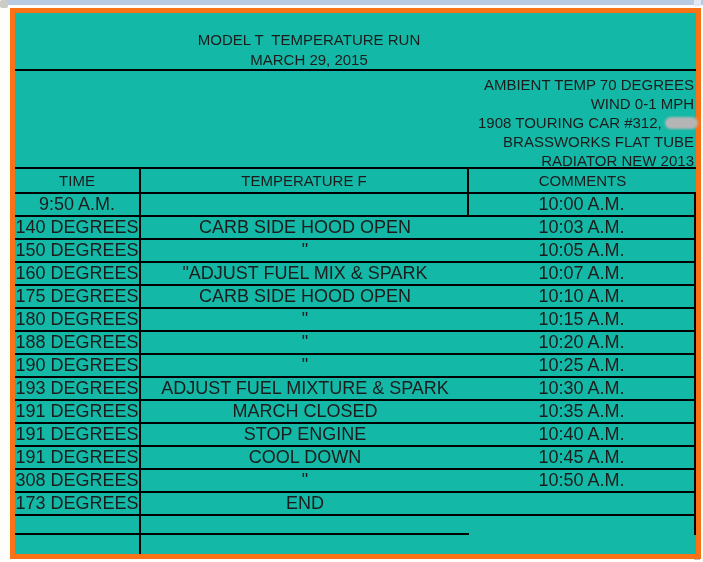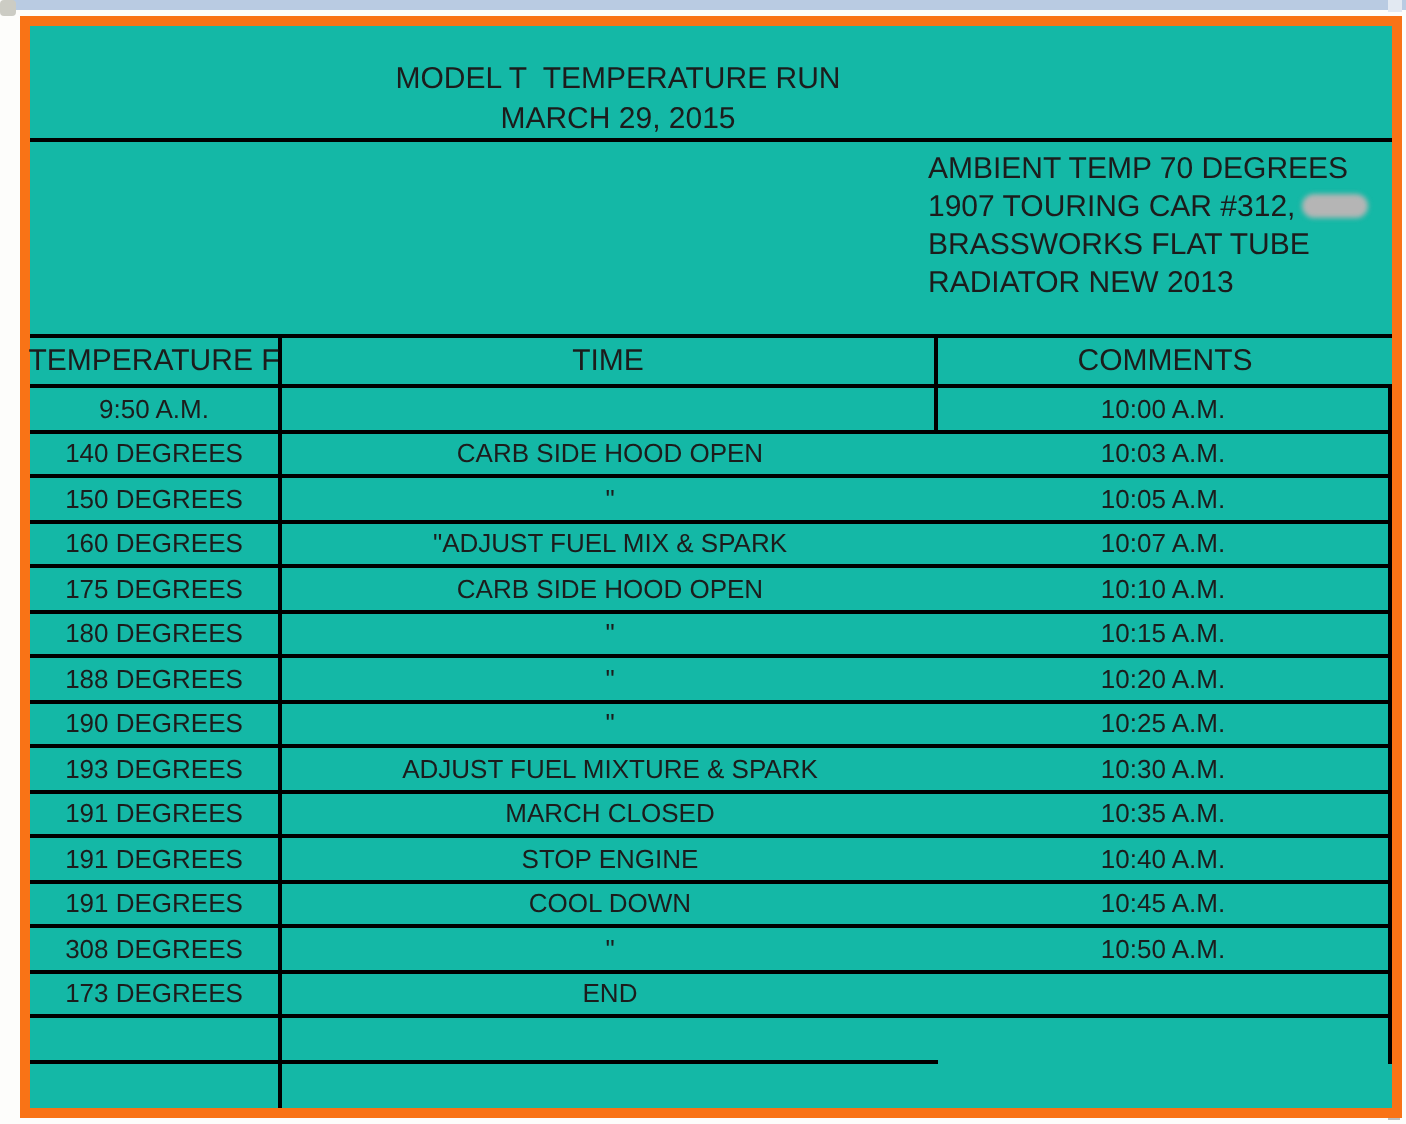--- a/index.html
+++ b/index.html
@@ -48,22 +48,22 @@
     font-size: 15px; line-height: 20px;
     white-space: pre;
   }
   .info-block {
     height: 98px; box-sizing: border-box;
     border-bottom: 2px solid #000;
     padding-top: 4px;
   }
   .info-inner {
     width: 216px;
-    margin-left: auto; margin-right: 16px;
-    text-align: left;
+    margin-left: auto; margin-right: 2px;
+    text-align: right;
   }
   .info-line {
     font-size: 15px; line-height: 19px;
     white-space: nowrap;
   }
   .redaction {
     display: inline-block;
     width: 33px; height: 12px;
     background: #b5b5b5;
     border-radius: 7px;
@@ -75,21 +75,21 @@
     position: absolute;
     left: 0; right: 0; top: 156px; bottom: 0;
     display: grid;
     grid-template-columns: 126px 328px 1fr;
     grid-template-rows: 25px repeat(16, 1fr);
   }
   .cell {
     border-bottom: 2px solid #000;
     border-right: 2px solid #000;
     display: flex; align-items: center; justify-content: center;
-    font-size: 13px; white-space: nowrap; overflow: visible;
+    font-size: 18px; white-space: nowrap; overflow: visible;
     box-sizing: border-box;
   }
   .cell.last-col { border-right: none; }
   .cell.last-row { border-bottom: none; }
   .cell.hdr { font-size: 15px; }
 </style>
 </head>
 <body>
 
 <div class="top-strip"></div>
@@ -98,28 +98,29 @@
 <div class="frag-br"></div>
 
 <div class="page">
   <div class="title-block">
     <div class="title-line">MODEL T  TEMPERATURE RUN</div>
     <div class="title-line">MARCH 29, 2015</div>
   </div>
   <div class="info-block">
     <div class="info-inner">
         <div class="info-line"><span>AMBIENT TEMP 70 DEGREES</span></div>
-        <div class="info-line"><span>1907 TOURING CAR #312,</span><span class="redaction"></span></div>
+        <div class="info-line"><span>WIND 0-1 MPH</span></div>
+        <div class="info-line"><span>1908 TOURING CAR #312,</span><span class="redaction"></span></div>
         <div class="info-line"><span>BRASSWORKS FLAT TUBE</span></div>
         <div class="info-line"><span>RADIATOR NEW 2013</span></div>
       </div>
   </div>
   <div class="grid">
+      <div class="cell hdr">TIME</div>
       <div class="cell hdr">TEMPERATURE F</div>
-      <div class="cell hdr">TIME</div>
       <div class="cell hdr last-col">COMMENTS</div>
       <div class="cell">9:50 A.M.</div>
       <div class="cell"></div>
       <div class="cell">10:00 A.M.</div>
       <div class="cell">140 DEGREES</div>
       <div class="cell last-col">CARB SIDE HOOD OPEN</div>
       <div class="cell">10:03 A.M.</div>
       <div class="cell">150 DEGREES</div>
       <div class="cell last-col">"</div>
       <div class="cell">10:05 A.M.</div>

